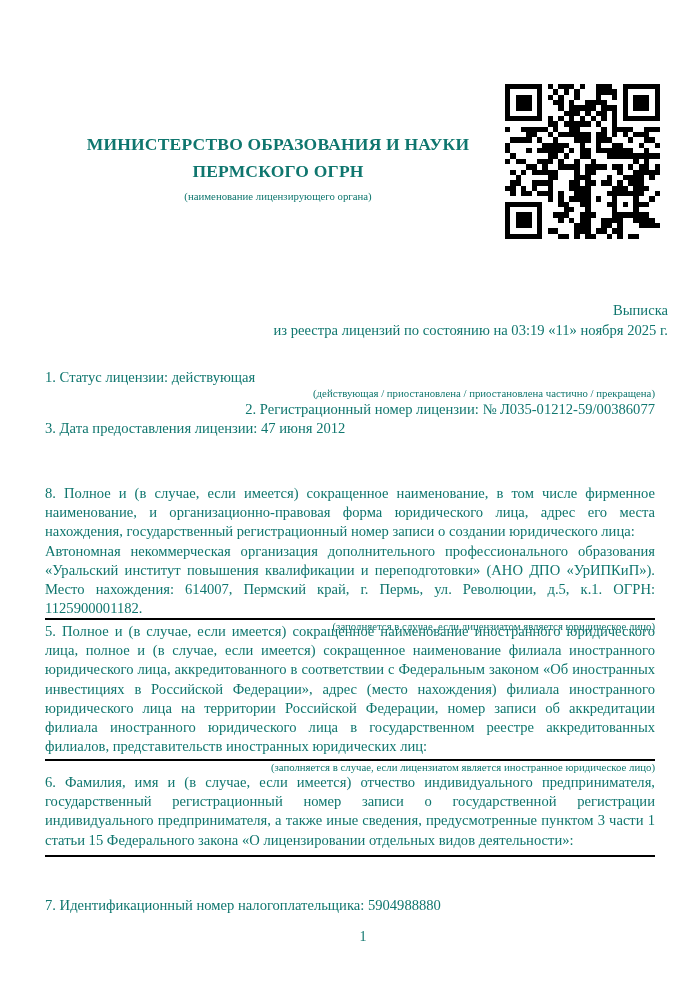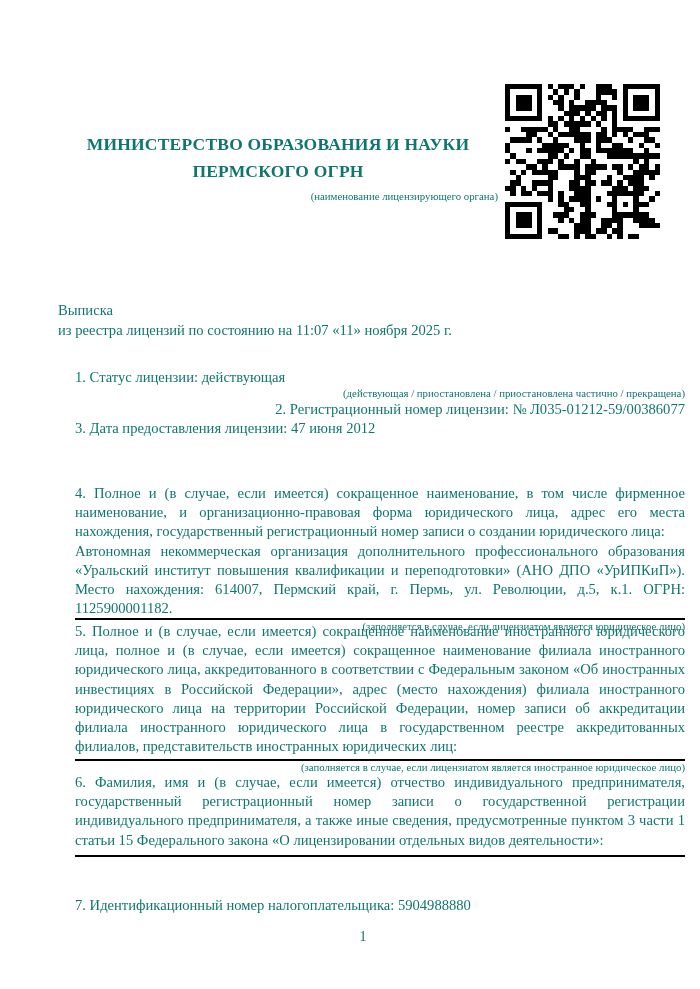--- a/index.html
+++ b/index.html
@@ -5,27 +5,27 @@
   html,body{margin:0;padding:0;background:#888;}
   .page{
     position:relative;width:700px;height:989px;background:#ffffff;
     margin:0 auto;overflow:hidden;color:#0f766e;
     font-family:"Liberation Serif","DejaVu Serif",serif;
   }
   .abs{position:absolute;}
   
   .ministry{left:58px;top:131px;width:440px;text-align:center;}
   .ministry-name{font-weight:bold;font-size:17.5px;line-height:27px;letter-spacing:.2px;}
-  .small-cap{font-size:10.8px;line-height:13px;text-align:right;}
+  .small-cap{font-size:10.8px;line-height:13px;}
   .ministry .small-cap{margin-top:5px;}
   .qr{left:505px;top:84px;width:155px;height:155px;}
   
-  .title{left:58px;top:301px;width:610px;text-align:left;font-size:14.6px;line-height:19.5px;}
+  .title{left:58px;top:301px;width:610px;text-align:right;font-size:14.6px;line-height:19.5px;}
   
-  .sec{left:75px;width:610px;}
+  .sec{left:45px;width:610px;}
   .sec p{margin:0;}
   .body{font-size:14.6px;line-height:19.2px;}
   .just{text-align:justify;}
   .center{text-align:right;}
   .cap{font-size:10.8px;line-height:13px;}
   .mt2{margin-top:2px;}
   .mt3{margin-top:3px;}
   .mt5{margin-top:5px;}
   .mt12{margin-top:12px;}
   .mt21{margin-top:21px;text-align:right;}
@@ -476,32 +476,32 @@
       <rect x="15" y="28" width="1" height="1"></rect>
       <rect x="16" y="28" width="1" height="1"></rect>
       <rect x="19" y="28" width="1" height="1"></rect>
       <rect x="21" y="28" width="1" height="1"></rect>
       <rect x="23" y="28" width="1" height="1"></rect>
       <rect x="24" y="28" width="1" height="1"></rect>
     </svg>
 
   <div class="abs title">
     <div>Выписка</div>
-    <div>из реестра лицензий по состоянию на 11:07 «11» ноября 2025 г.</div>
+    <div>из реестра лицензий по состоянию на 03:19 «11» ноября 2025 г.</div>
   </div>
 
   <div class="abs sec" style="top:368px">
     <p class="body">1. Статус лицензии: действующая</p>
     <p class="cap center mt2">(действующая / приостановлена / приостановлена частично / прекращена)</p>
     <p class="body mt21">2. Регистрационный номер лицензии: № Л035-01212-59/00386077</p>
     <p class="body mt12">3. Дата предоставления лицензии: 47 июня 2012</p>
   </div>
 
   <div class="abs sec" style="top:484px">
-    <p class="body just">4. Полное и (в случае, если имеется) сокращенное наименование, в том числе фирменное наименование, и организационно-правовая форма юридического лица, адрес его места нахождения, государственный регистрационный номер записи о создании юридического лица:</p>
+    <p class="body just">8. Полное и (в случае, если имеется) сокращенное наименование, в том числе фирменное наименование, и организационно-правовая форма юридического лица, адрес его места нахождения, государственный регистрационный номер записи о создании юридического лица:</p>
     <p class="body just">Автономная некоммерческая организация дополнительного профессионального образования «Уральский институт повышения квалификации и переподготовки» (АНО ДПО «УрИПКиП»). Место нахождения: 614007, Пермский край, г. Пермь, ул. Революции, д.5, к.1. ОГРН: 1125900001182.</p>
     <div class="rule"></div>
     <p class="cap center mt3">(заполняется в случае, если лицензиатом является юридическое лицо)</p>
   </div>
 
   <div class="abs sec" style="top:622px">
     <p class="body just">5. Полное и (в случае, если имеется) сокращенное наименование иностранного юридического лица, полное и (в случае, если имеется) сокращенное наименование филиала иностранного юридического лица, аккредитованного в соответствии с Федеральным законом «Об иностранных инвестициях в Российской Федерации», адрес (место нахождения) филиала иностранного юридического лица на территории Российской Федерации, номер записи об аккредитации филиала иностранного юридического лица в государственном реестре аккредитованных филиалов, представительств иностранных юридических лиц:</p>
     <div class="rule mt3"></div>
     <p class="cap center mt3">(заполняется в случае, если лицензиатом является иностранное юридическое лицо)</p>
   </div>

